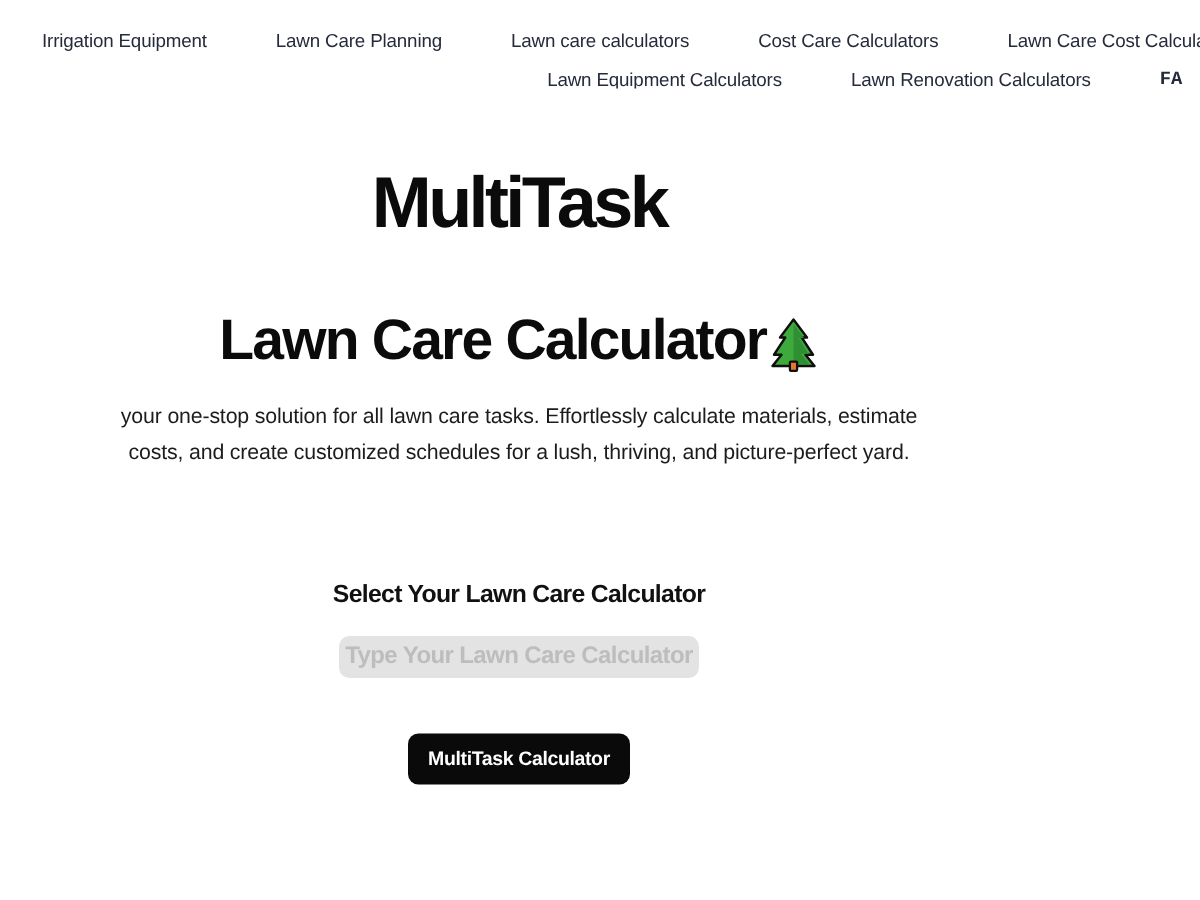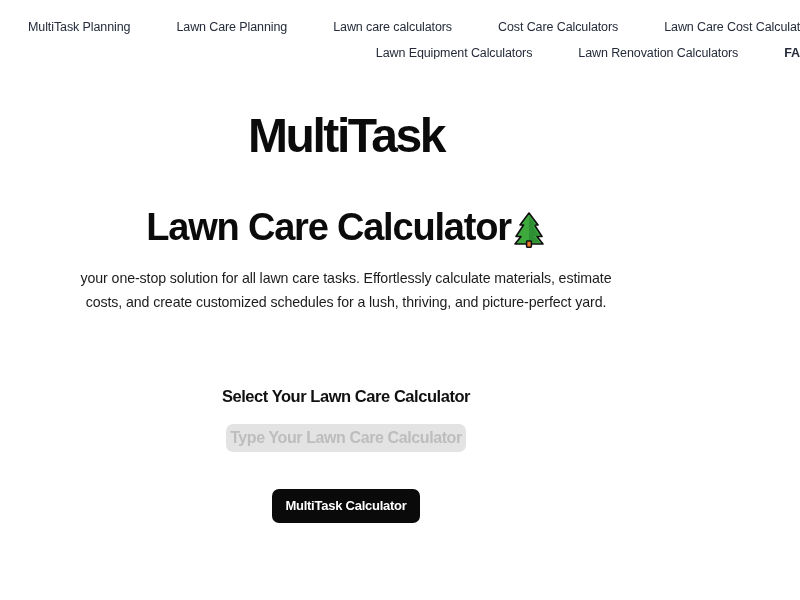--- a/index.html
+++ b/index.html
@@ -29,38 +29,39 @@
     display: flex;
     flex-wrap: nowrap;
     white-space: nowrap;
     align-items: center;
   }
   .nav-row-1 {
     padding-left: 28px;
   }
   .nav-row-2 {
     justify-content: flex-end;
-    padding-right: 0px;
+    padding-right: 12px;
     margin-top: 13px;
   }
   .nav-item {
     font-size: 12.5px;
     color: #252b3a;
     letter-spacing: -0.1px;
     font-weight: 400;
     margin-right: 46px;
     cursor: pointer;
     line-height: 1;
   }
   .nav-row-2 .nav-item {
     margin-right: 0;
     margin-left: 46px;
   }
   .nav-item.bold {
     font-weight: 700;
+    font-family: Liberation Mono, monospace;
   }
 
   
   .content {
     position: absolute;
     top: 0;
     left: 0;
     width: 692px;
     text-align: center;
   }
@@ -168,21 +169,21 @@
     letter-spacing: -0.25px;
     cursor: pointer;
     padding: 0;
   }
 </style>
 </head>
 <body>
 
 <nav class="navbar">
   <div class="nav-row nav-row-1">
-    <span class="nav-item">MultiTask Planning</span>
+    <span class="nav-item">Irrigation Equipment</span>
     <span class="nav-item">Lawn Care Planning</span>
     <span class="nav-item">Lawn care calculators</span>
     <span class="nav-item">Cost Care Calculators</span>
     <span class="nav-item">Lawn Care Cost Calculators</span>
 
   </div>
   <div class="nav-row nav-row-2">
     <span class="nav-item">Lawn Equipment Calculators</span>
     <span class="nav-item">Lawn Renovation Calculators</span>
     <span class="nav-item bold">FA</span>

